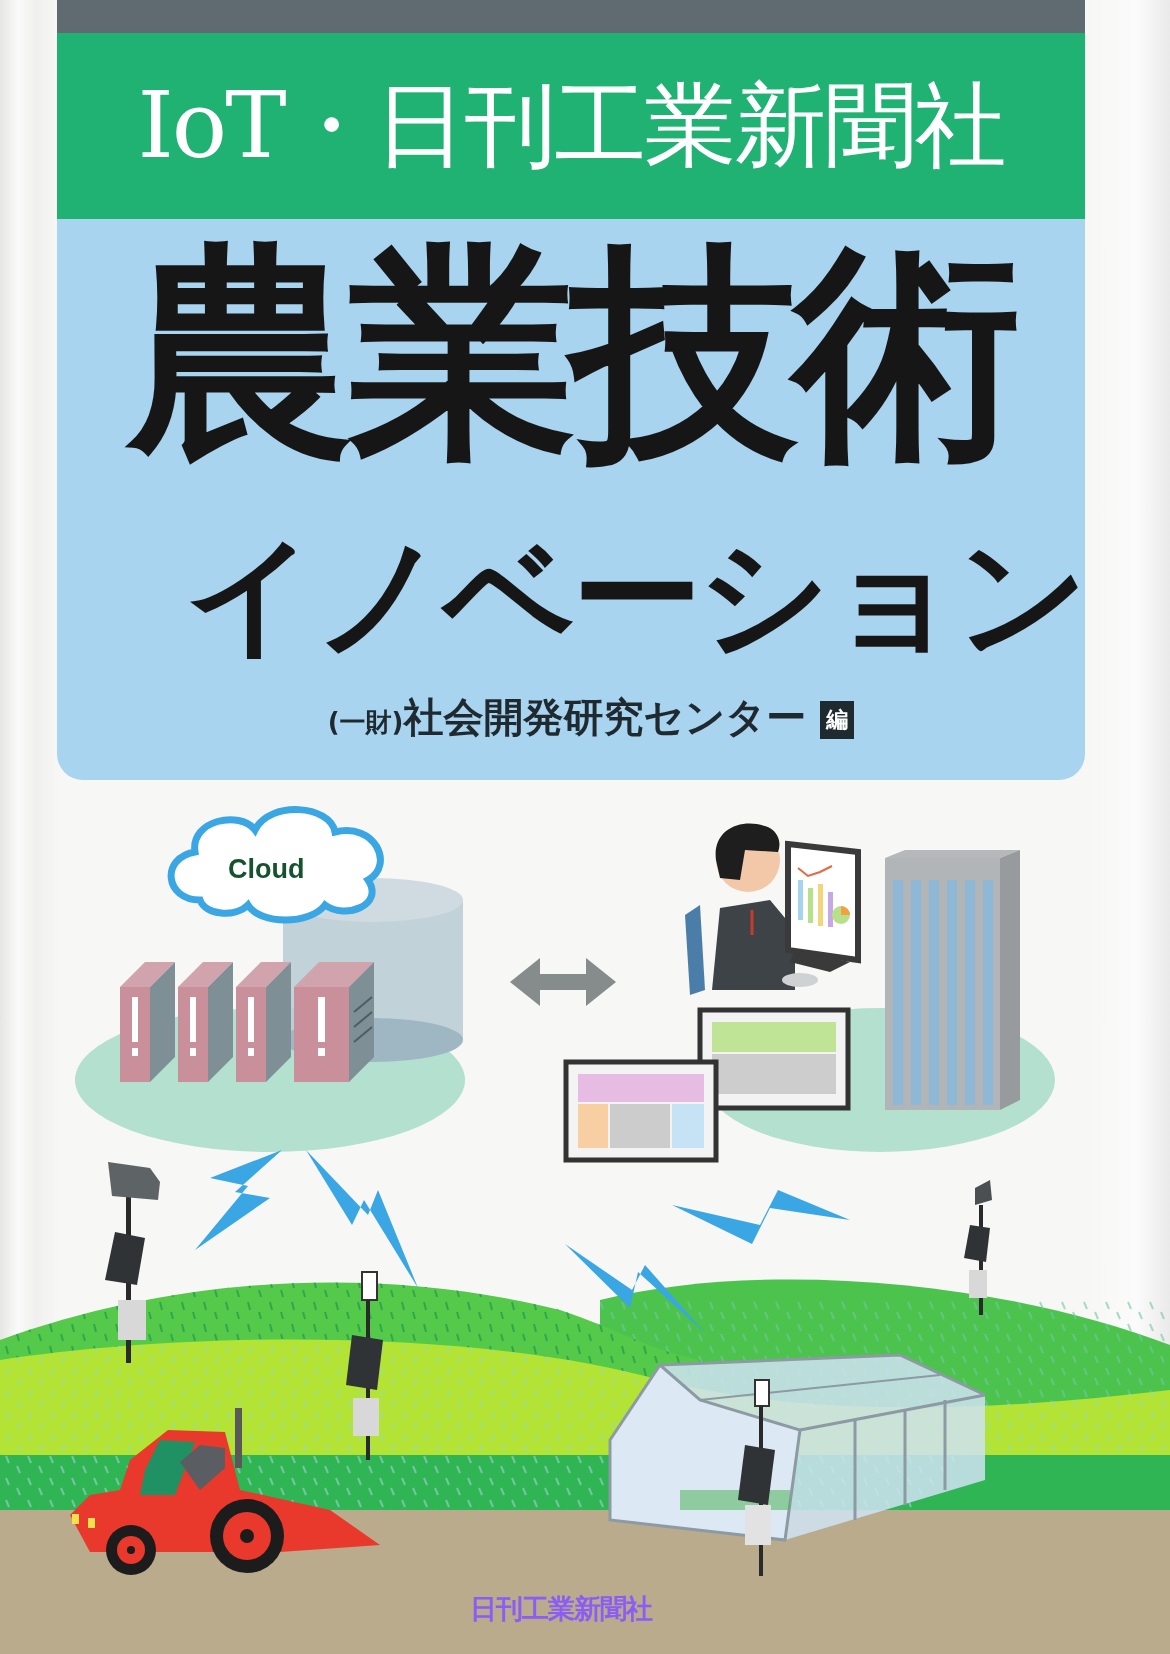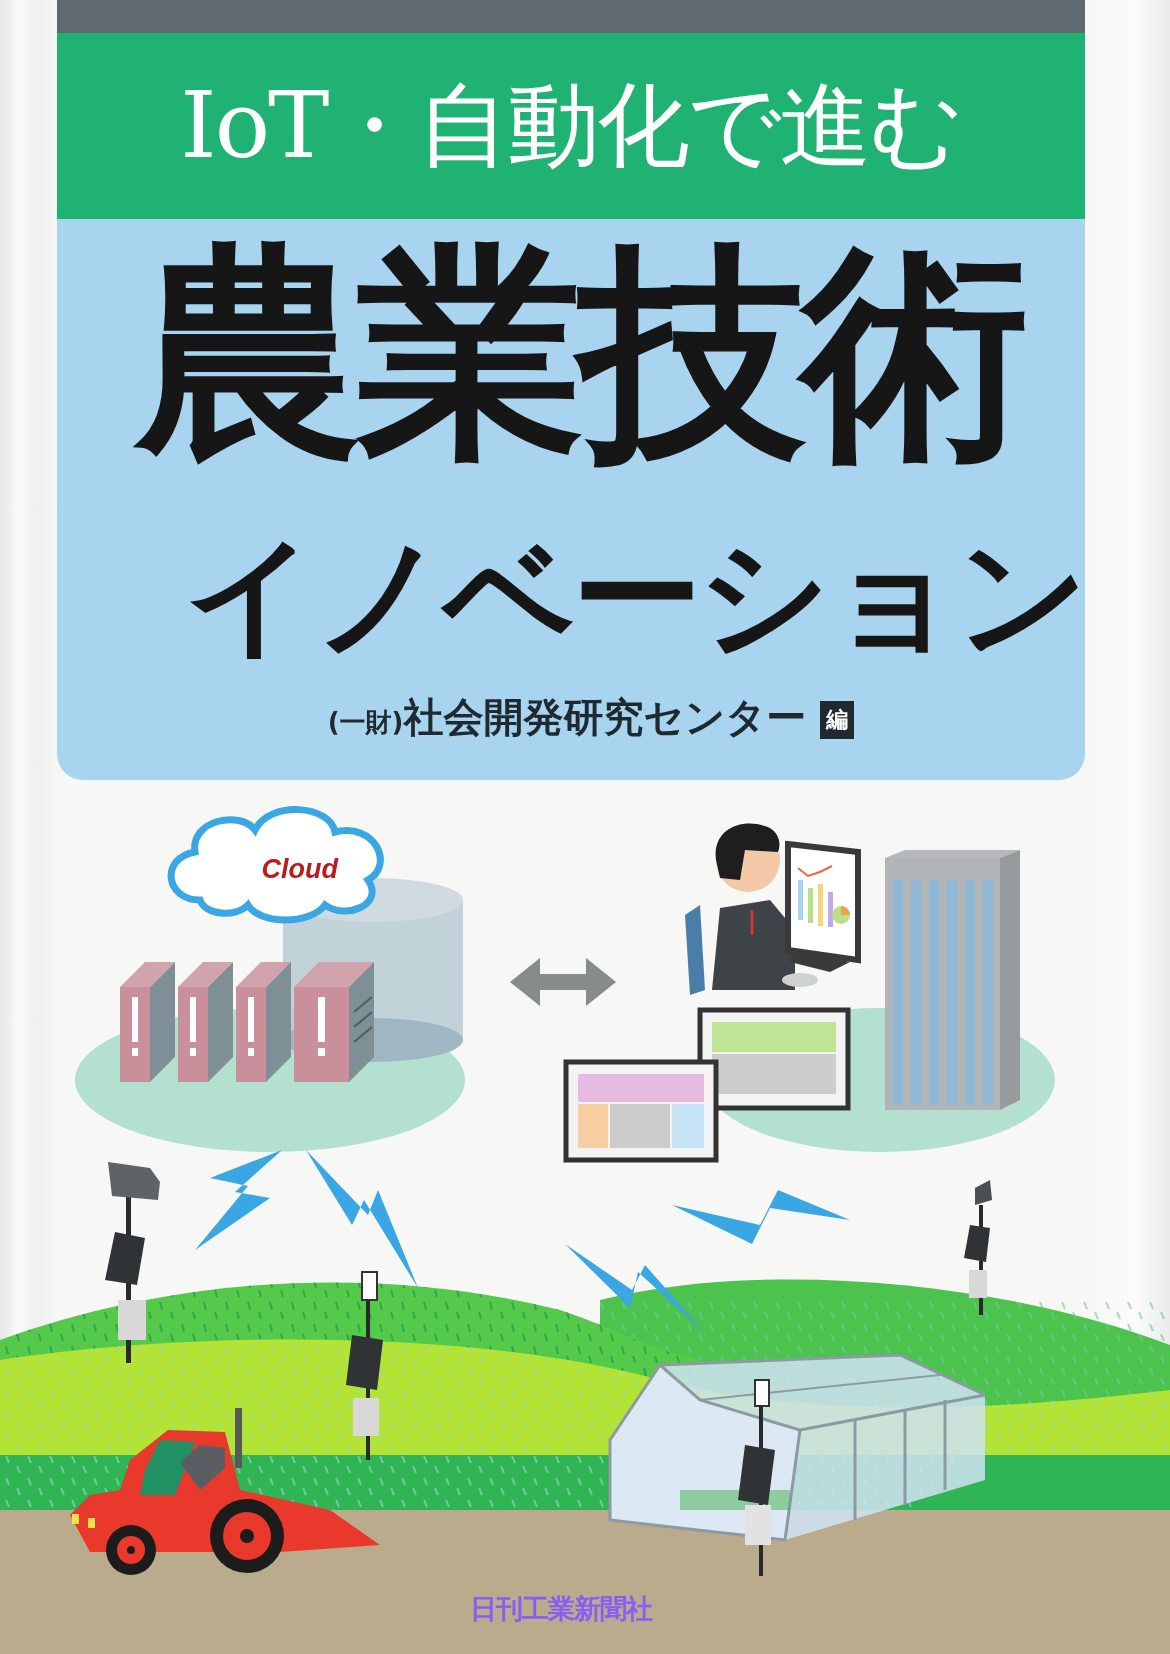--- a/index.html
+++ b/index.html
@@ -3,38 +3,38 @@
 <meta charset="utf-8">
 <style>
   html, body { margin:0; padding:0; }
   body { width:1170px; height:1654px; position:relative; overflow:hidden; background:#f7f7f5; font-family:"DejaVu Sans", sans-serif; }
   .spine-edge { position:absolute; left:0; top:0; width:60px; height:1654px; background:linear-gradient(90deg,#e6e6e4 0,#fafafa 30%,#f0f0ee 60%,#f7f7f5 100%); }
   .right-edge { position:absolute; right:0; top:0; width:84px; height:1654px; background:linear-gradient(90deg,#f7f7f5 0,#fbfbfb 60%,#eaeaea 100%); }
   .topbar { position:absolute; left:57px; top:0; width:1028px; height:33px; background:#5f6b70; }
   .green-band { position:absolute; left:57px; top:33px; width:1028px; height:186px; background:#1fb272; }
   .subtitle { position:absolute; left:57px; top:33px; width:1028px; height:186px; display:flex; align-items:center; justify-content:center; color:#ffffff; font-family:"DejaVu Serif", serif; font-size:92px; letter-spacing:-2px; font-weight:normal; }
   .blue-panel { position:absolute; left:57px; top:219px; width:1028px; height:561px; background:#a9d4f0; border-radius:0 0 26px 26px; }
-  .main-title { position:absolute; left:57px; top:228px; width:1028px; text-align:center; font-size:228px; font-weight:bold; color:#161616; letter-spacing:-6px; line-height:250px;padding-left:8px; }
+  .main-title { position:absolute; left:57px; top:228px; width:1028px; text-align:center; font-size:228px; font-weight:bold; color:#161616; letter-spacing:-6px; line-height:250px; }
   .title-sub { position:absolute; left:57px; top:520px; width:1156px; text-align:center; font-size:130px; font-weight:bold; color:#161616; letter-spacing:-4px; line-height:150px; }
   .author { position:absolute; left:57px; top:690px; width:1028px; text-align:center; font-size:40px; font-weight:bold; color:#1e2a30; }
   .author .small { font-size:26px;margin-left:40px; }
   .author .badge { display:inline-block; background:#1e2a30; color:#fff; font-size:22px; padding:4px 6px; margin-left:14px; vertical-align:middle; }
   .illus { position:absolute; left:0; top:780px; width:1170px; height:874px; }
   .publisher { position:absolute; left:470px; top:1591px; font-size:27px; font-weight:bold; color:#8b5cf6; letter-spacing:-1px; }
-  .cloud-label { position:absolute; left:228px; top:854px; width:110px; text-align:right; font-size:27px; font-weight:bold; color:#b91c1c; font-family:"Liberation Sans", sans-serif;font-style:italic; }
+  .cloud-label { position:absolute; left:228px; top:854px; width:110px; text-align:left; font-size:27px; font-weight:bold; color:#14532d; font-family:"Liberation Sans", sans-serif; }
 </style>
 </head>
 <body>
 
 <div class="spine-edge"></div>
 <div class="right-edge"></div>
 
 <div class="topbar"></div>
 <div class="green-band"></div>
-<div class="subtitle">IoT・自動化で進む</div>
+<div class="subtitle">IoT・日刊工業新聞社</div>
 
 <div class="blue-panel"></div>
 <div class="main-title">農業技術</div>
 <div class="title-sub">イノベーション</div>
 <div class="author">
   <span class="small">(一財)</span><span>社会開発研究センター</span><span class="badge">編</span>
 </div>
 
 <svg class="illus" viewBox="0 780 1170 874" width="1170" height="874" xmlns="http://www.w3.org/2000/svg">
   <defs>

